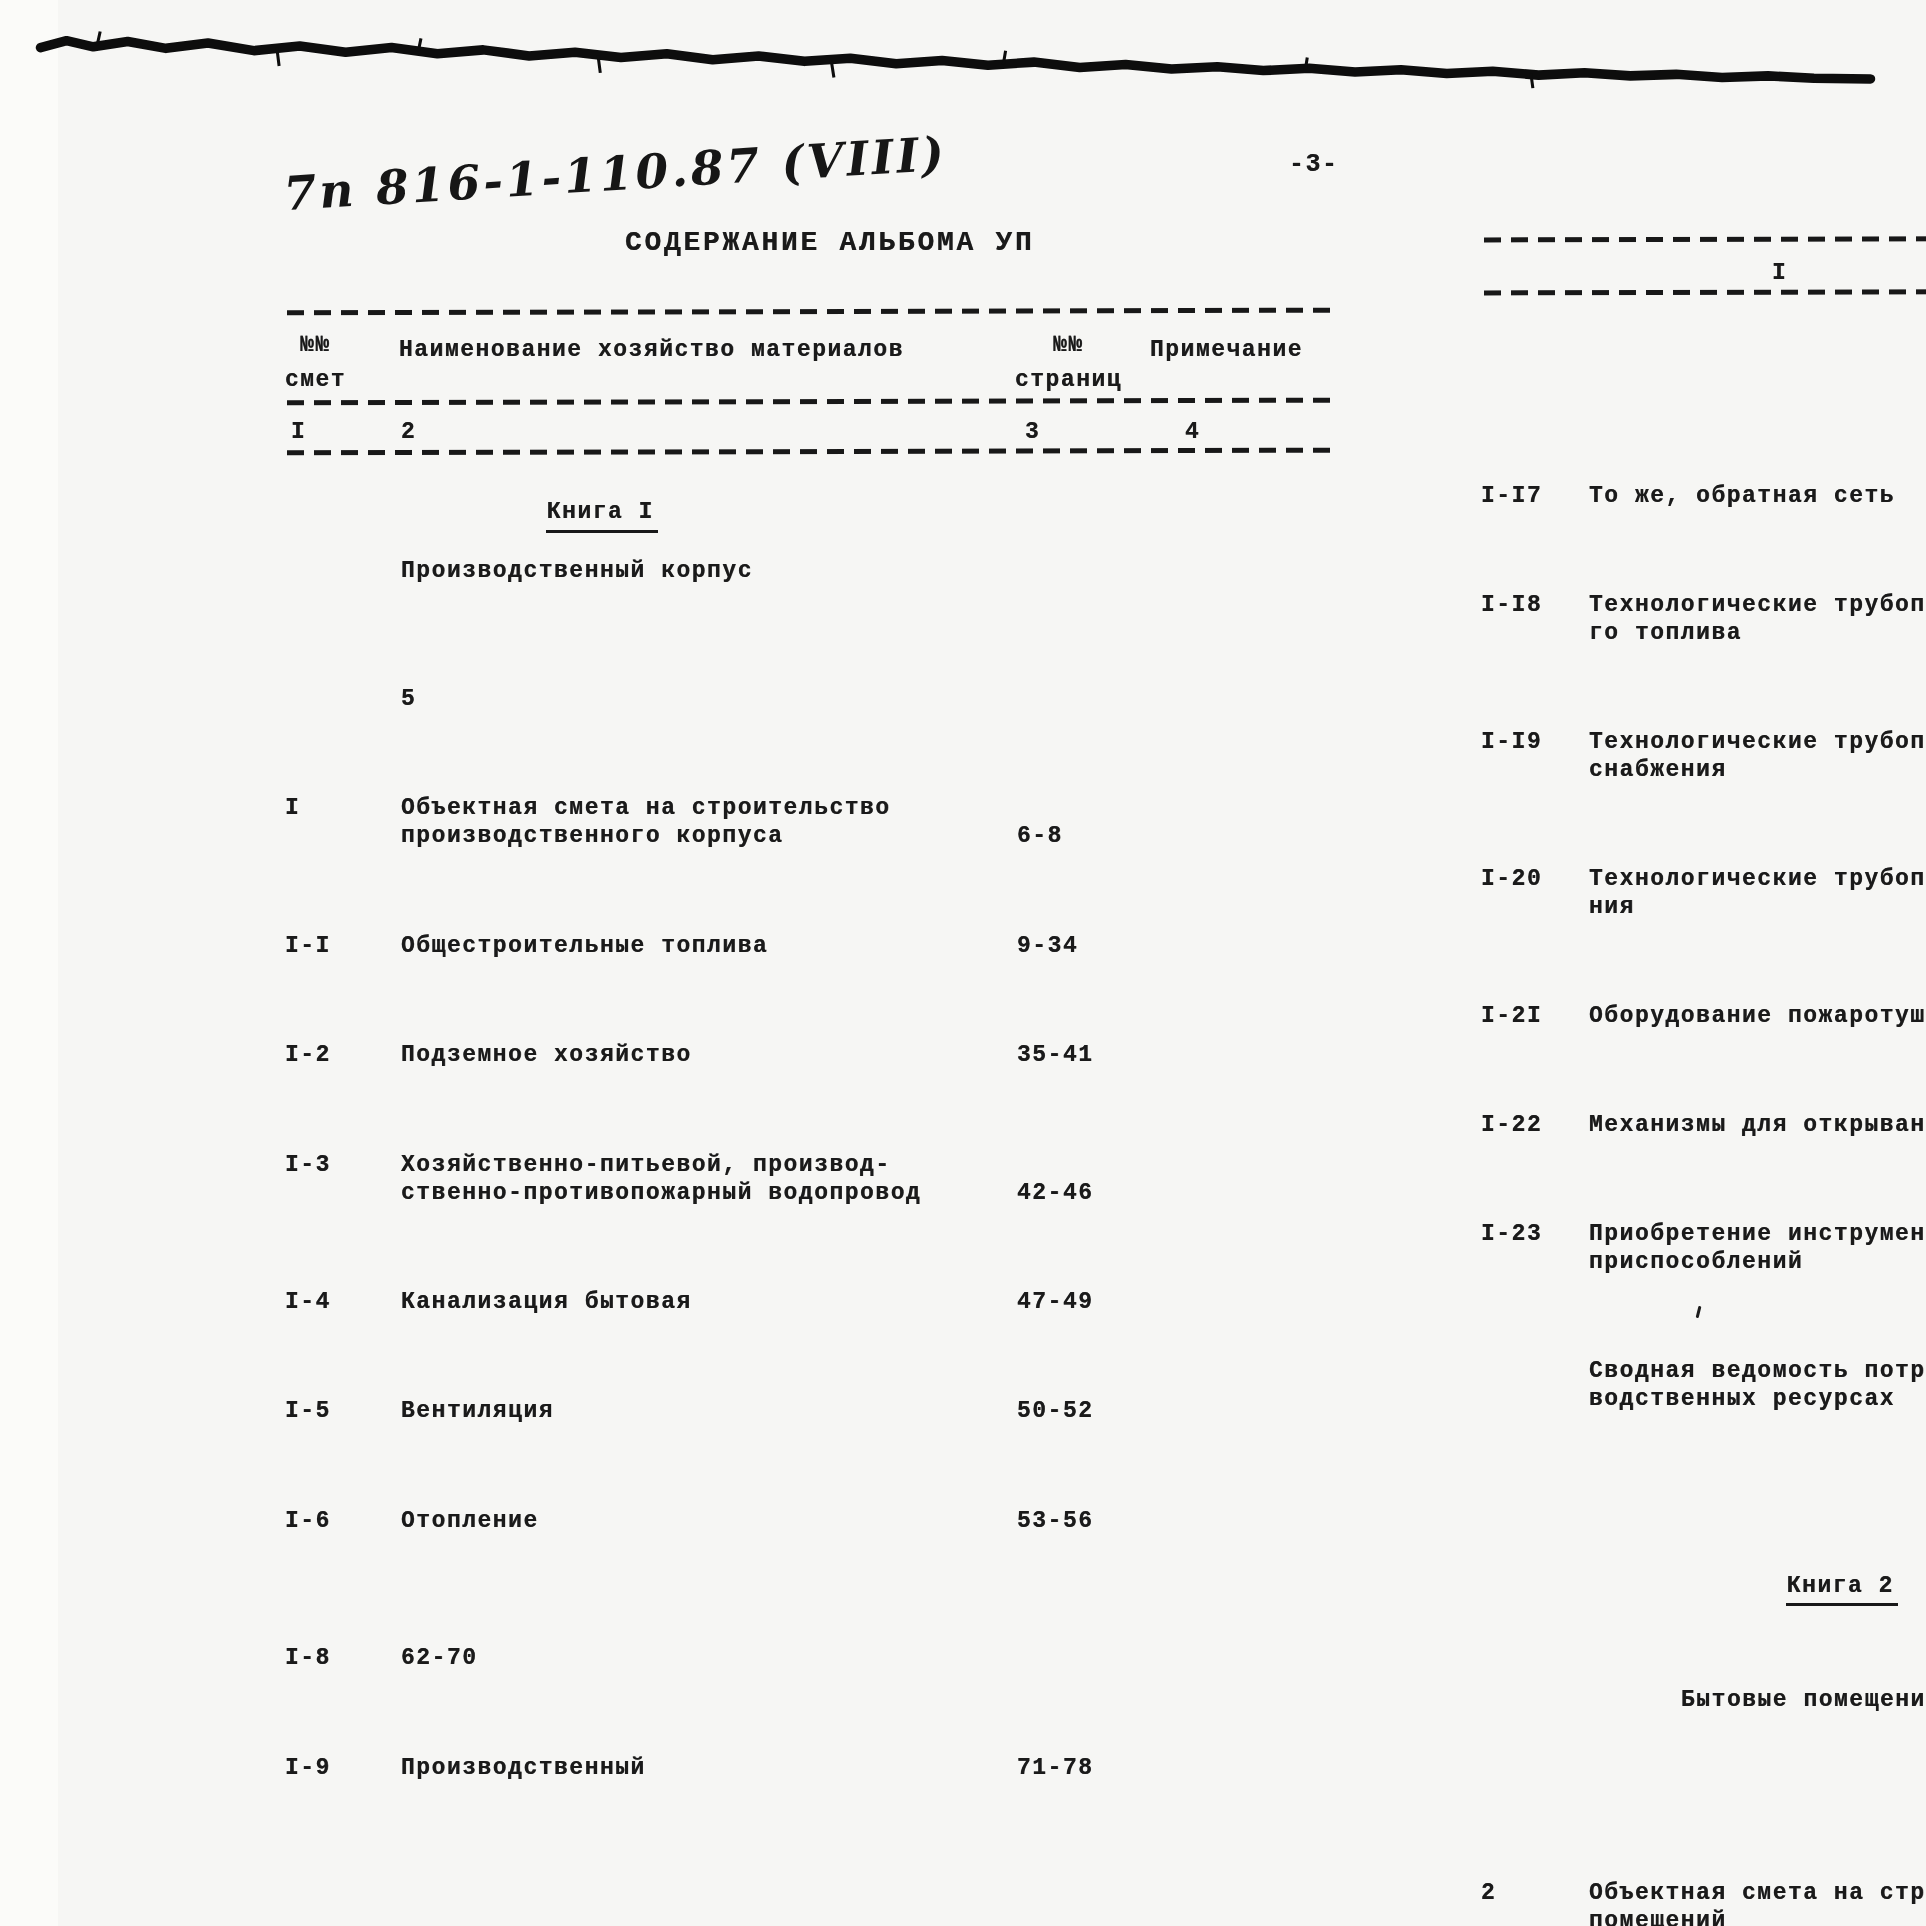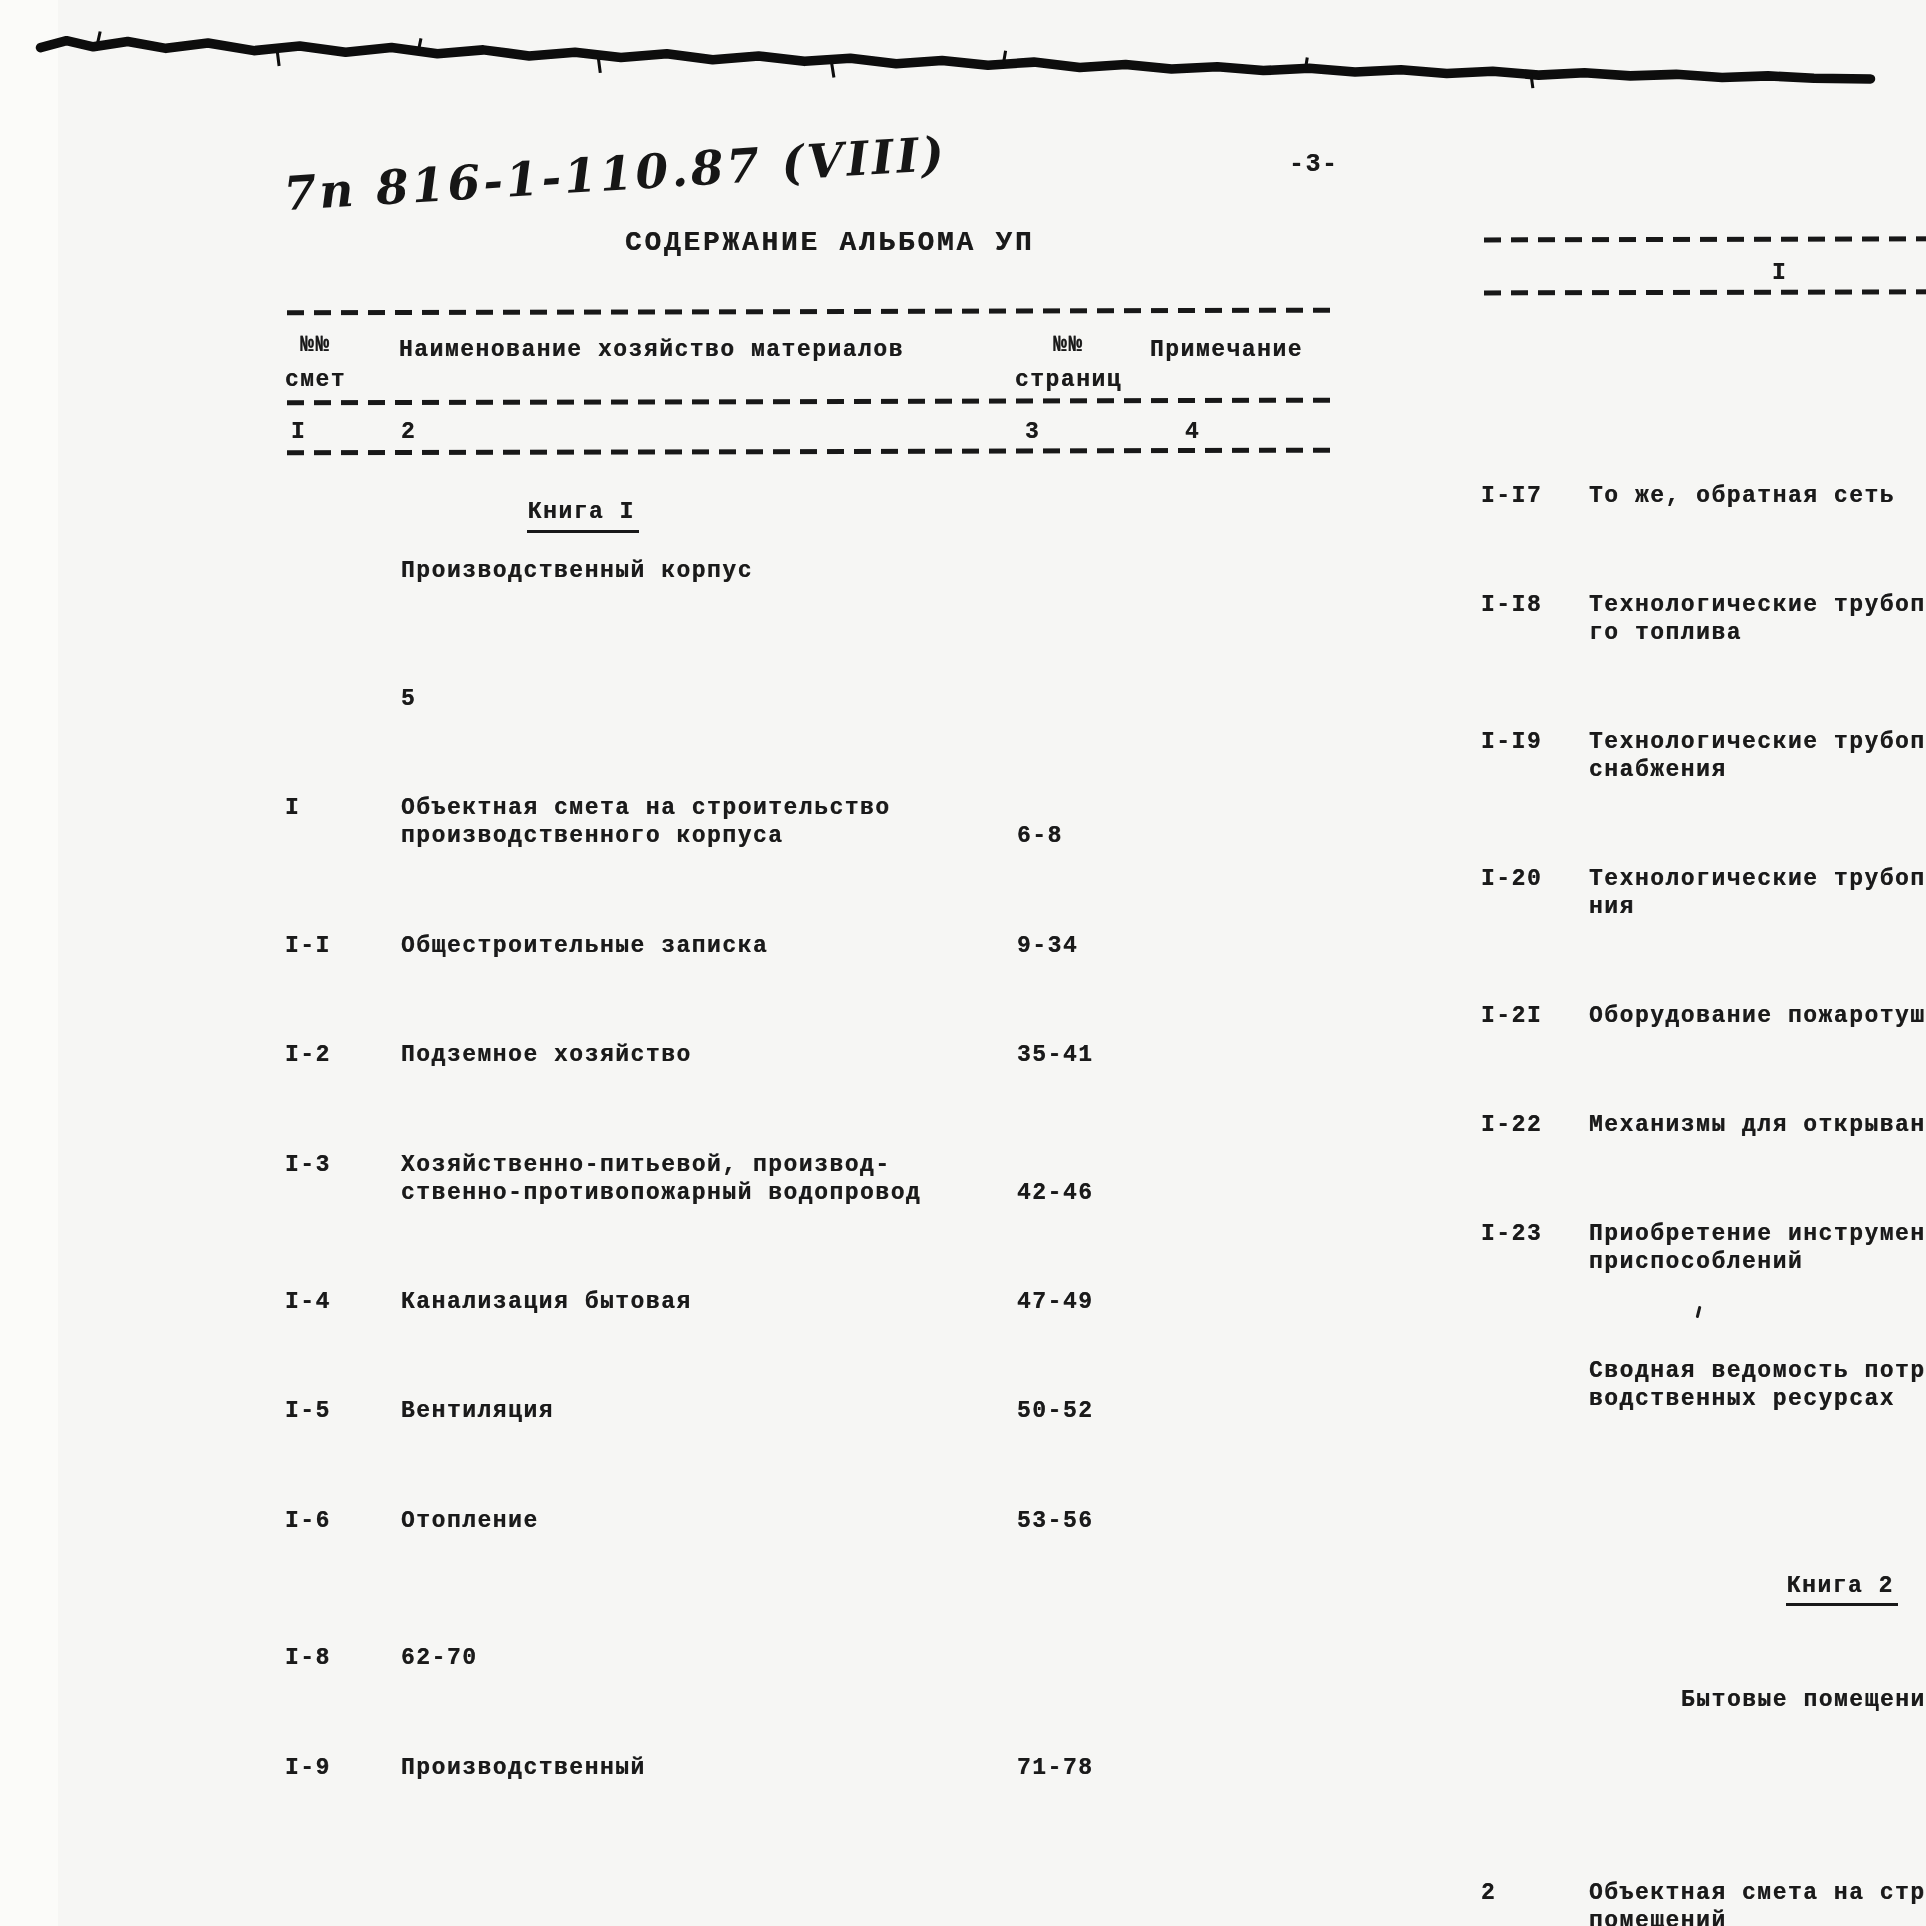--- a/index.html
+++ b/index.html
@@ -68,42 +68,42 @@
 
 <div class="abs dashed" style="left:287px;top:399px;width:1050px;"></div>
 
 <div class="abs typed" style="left:291px;top:418px;">I</div>
 <div class="abs typed" style="left:401px;top:418px;">2</div>
 <div class="abs typed" style="left:1025px;top:418px;">3</div>
 <div class="abs typed" style="left:1185px;top:418px;">4</div>
 
 <div class="abs dashed" style="left:287px;top:449px;width:1050px;"></div>
 
-<div class="abs typed book-heading" style="left:527px;top:498px;">Книга I</div>
+<div class="abs typed book-heading" style="left:546px;top:498px;">Книга I</div>
 
 <div class="abs typed" style="left:401px;top:557px;">Производственный корпус</div>
 
 <div class="abs typed rows left-col" style="left:285px;top:601px;width:963px;">
   
 
     <div class="row">
       <span class="cell-idx"></span>
       <span class="cell-pages">5</span>
     </div>
   
     <div class="row">
       <span class="cell-idx">I</span>
       <span class="cell-title">Объектная смета на строительство
 производственного корпуса</span>
       <span class="cell-pages">6-8</span>
     </div>
   
     <div class="row">
       <span class="cell-idx">I-I</span>
-      <span class="cell-title">Общестроительные записка</span>
+      <span class="cell-title">Общестроительные топлива</span>
       <span class="cell-pages">9-34</span>
     </div>
   
     <div class="row">
       <span class="cell-idx">I-2</span>
       <span class="cell-title">Подземное хозяйство</span>
       <span class="cell-pages">35-41</span>
     </div>
   
     <div class="row">

